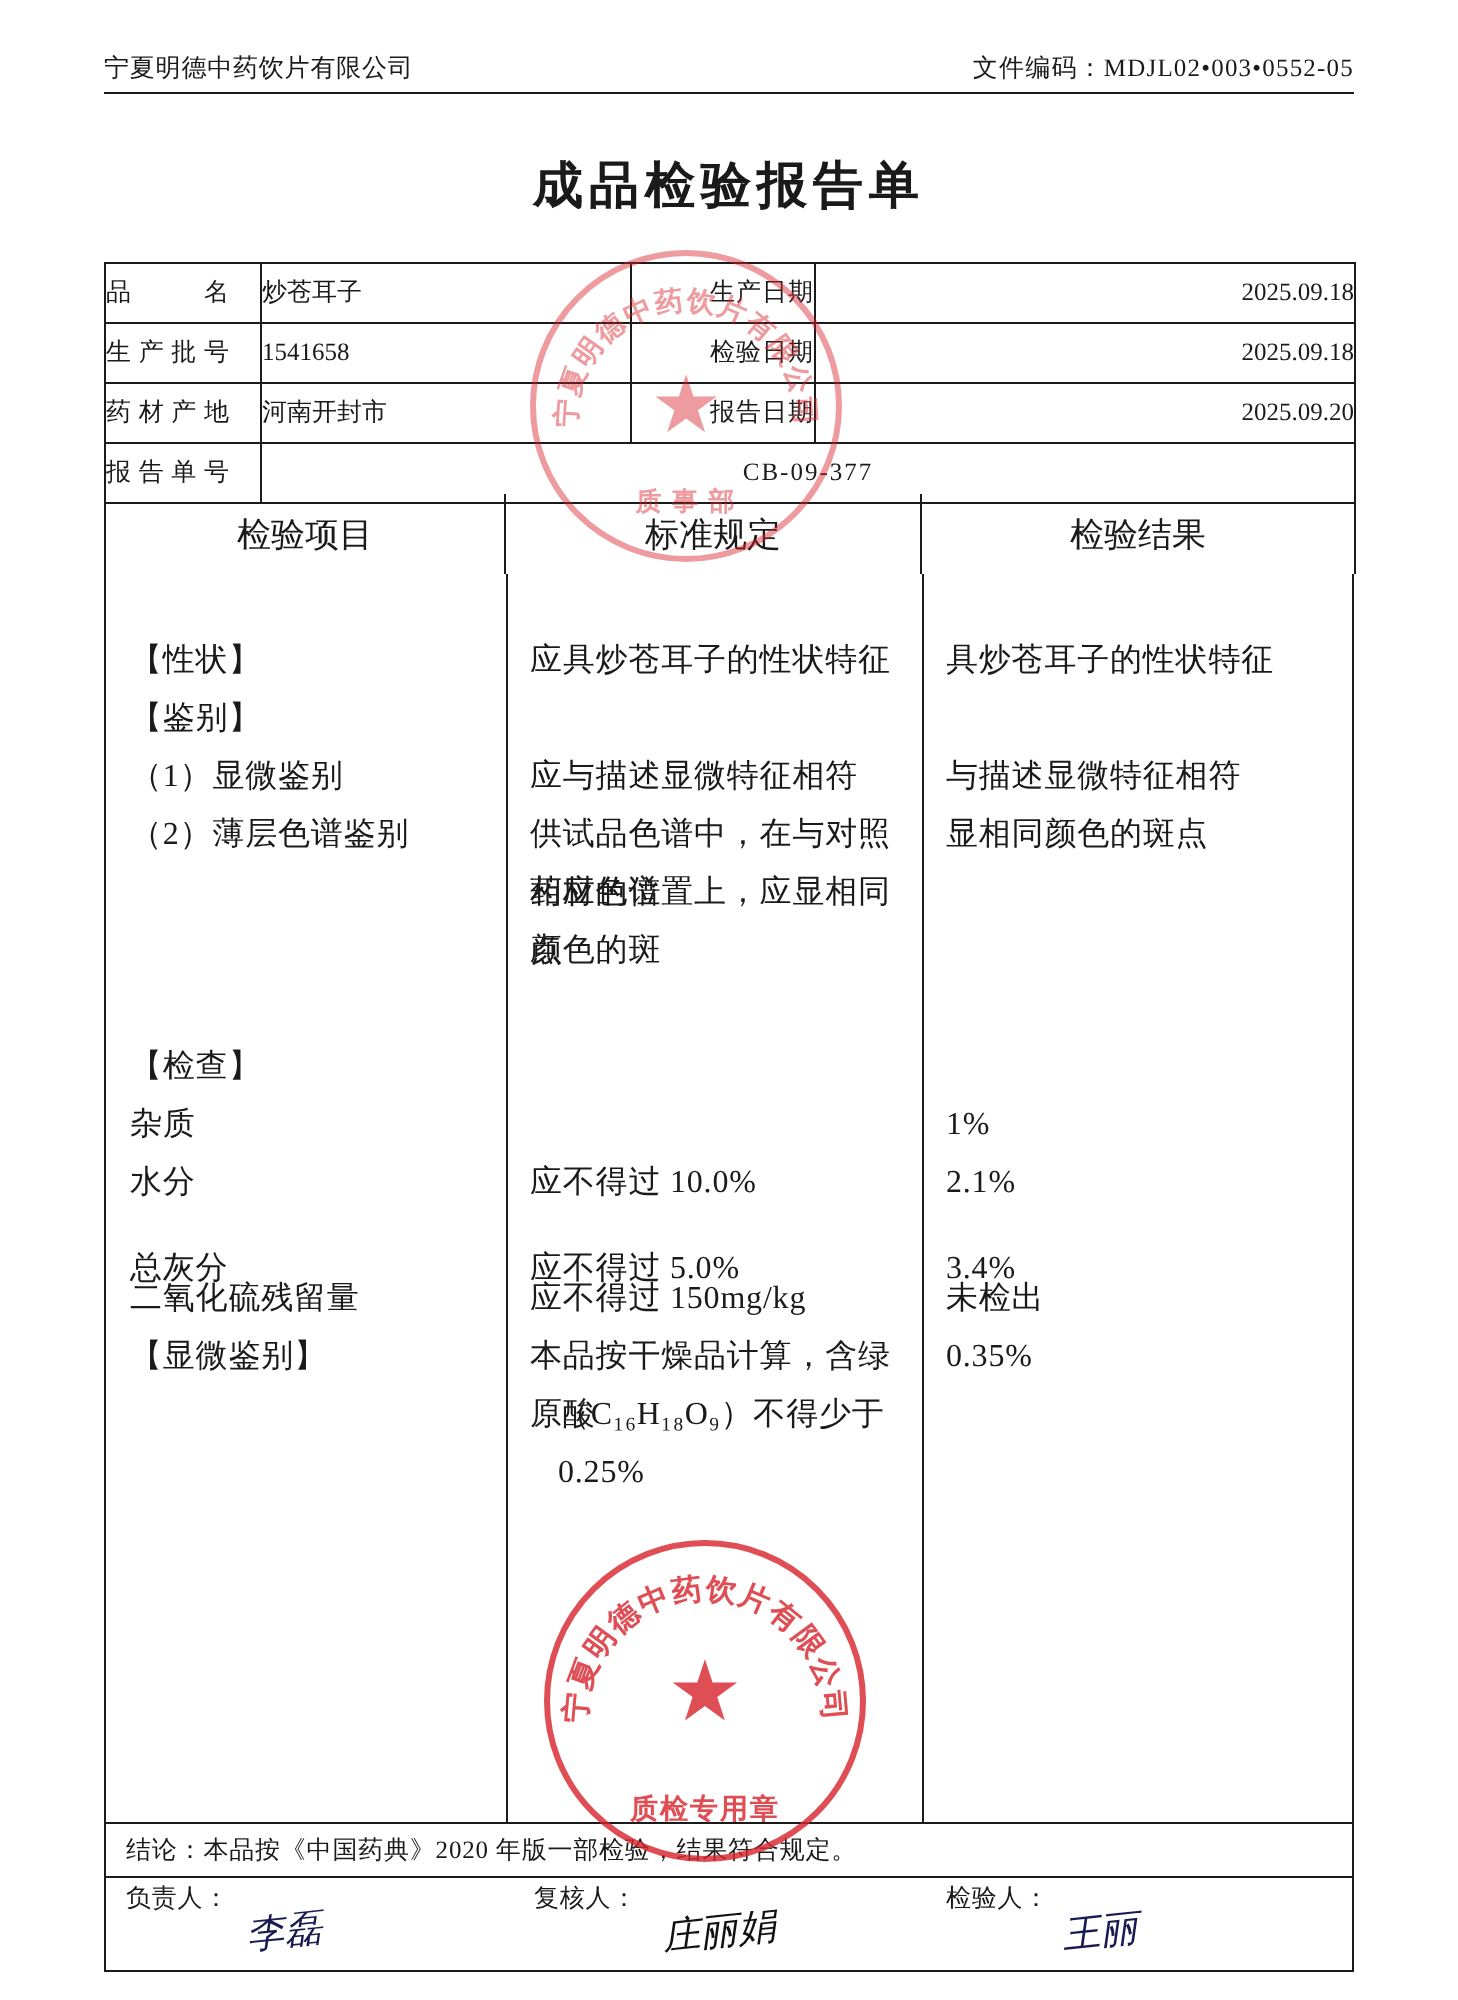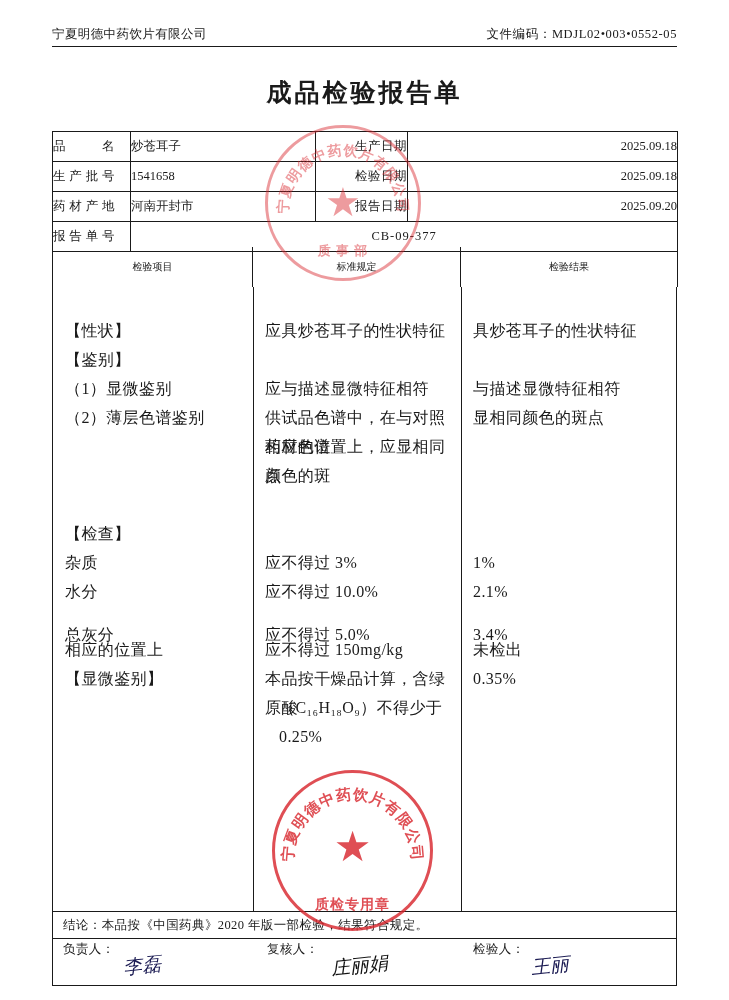--- a/index.html
+++ b/index.html
@@ -85,21 +85,21 @@
   }
   .val-center { text-align: right; }
   
   .body-tbl {
     position: absolute;
     left: 52px;
     top: 247px;
     width: 625px;
     border-collapse: collapse;
     table-layout: fixed;
-    font-size: 10px;
+    font-size: 17px;
   }
   .body-tbl td {
     border-left: 1px solid #1a1a1a;
     border-right: 1px solid #1a1a1a;
     padding: 0;
     vertical-align: top;
   }
   .colhead td {
     height: 40px;
     vertical-align: middle;
@@ -416,23 +416,20 @@
           <span></span>
         </div>
       <div class="c3">
           <span></span>
         </div>
     </div>
     <div class="row" style="top:261px">
       <div class="c1">
           <span>杂质</span>
         </div>
-      <div class="c2">
-          <span>应不得过 3%</span>
-        </div>
       <div class="c3">
           <span>1%</span>
         </div>
     </div>
     <div class="row" style="top:290px">
       <div class="c1">
           <span>水分</span>
         </div>
       <div class="c2">
           <span>应不得过 10.0%</span>
@@ -447,21 +444,21 @@
         </div>
       <div class="c2">
           <span>应不得过 5.0%</span>
         </div>
       <div class="c3">
           <span>3.4%</span>
         </div>
     </div>
     <div class="row" style="top:348px">
       <div class="c1">
-          <span>相应的位置上</span>
+          <span>二氧化硫残留量</span>
         </div>
       <div class="c2">
           <span>应不得过 150mg/kg</span>
         </div>
       <div class="c3">
           <span>未检出</span>
         </div>
     </div>
     <div class="row" style="top:377px">
       <div class="c1">

